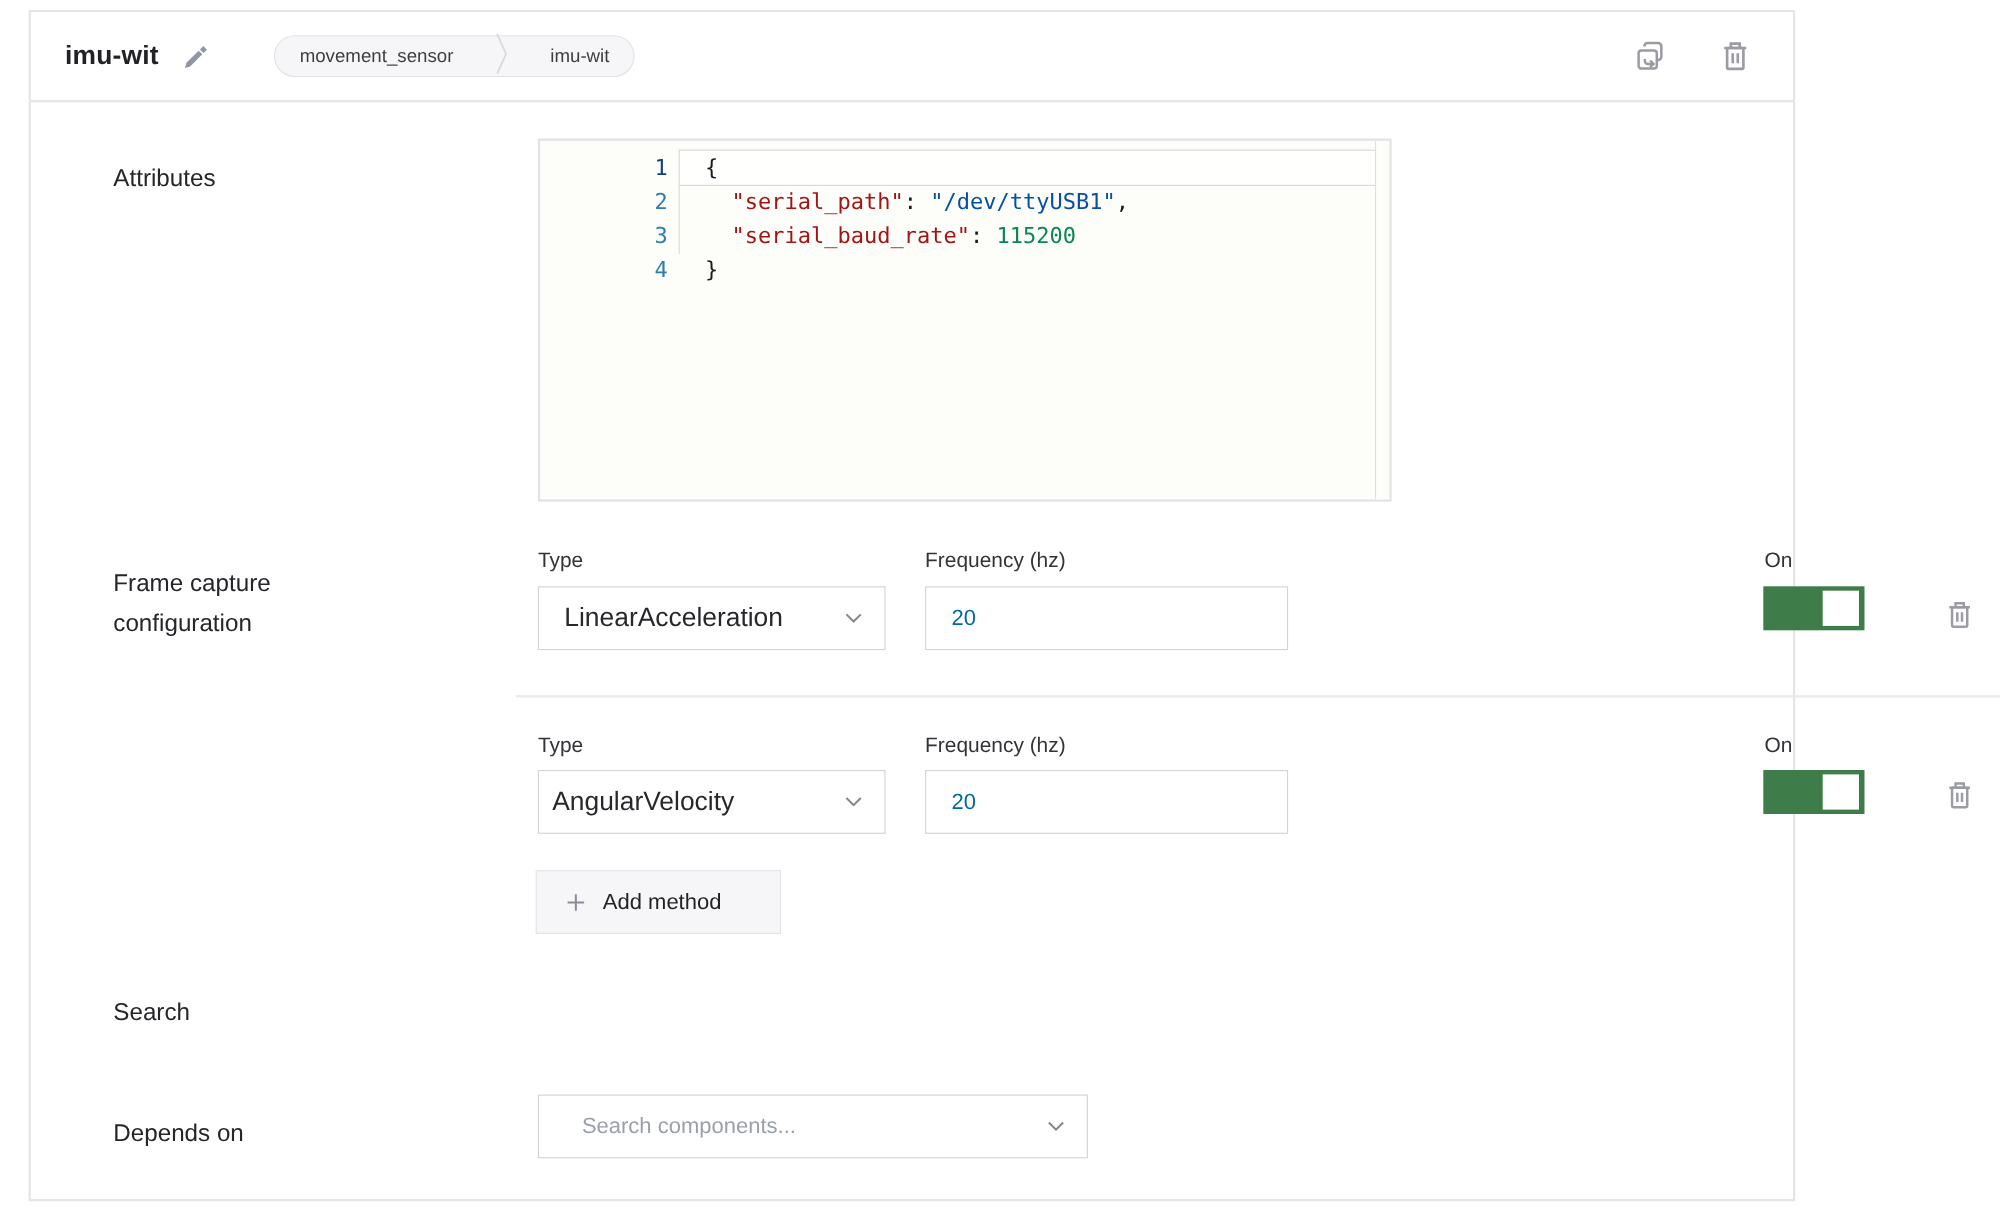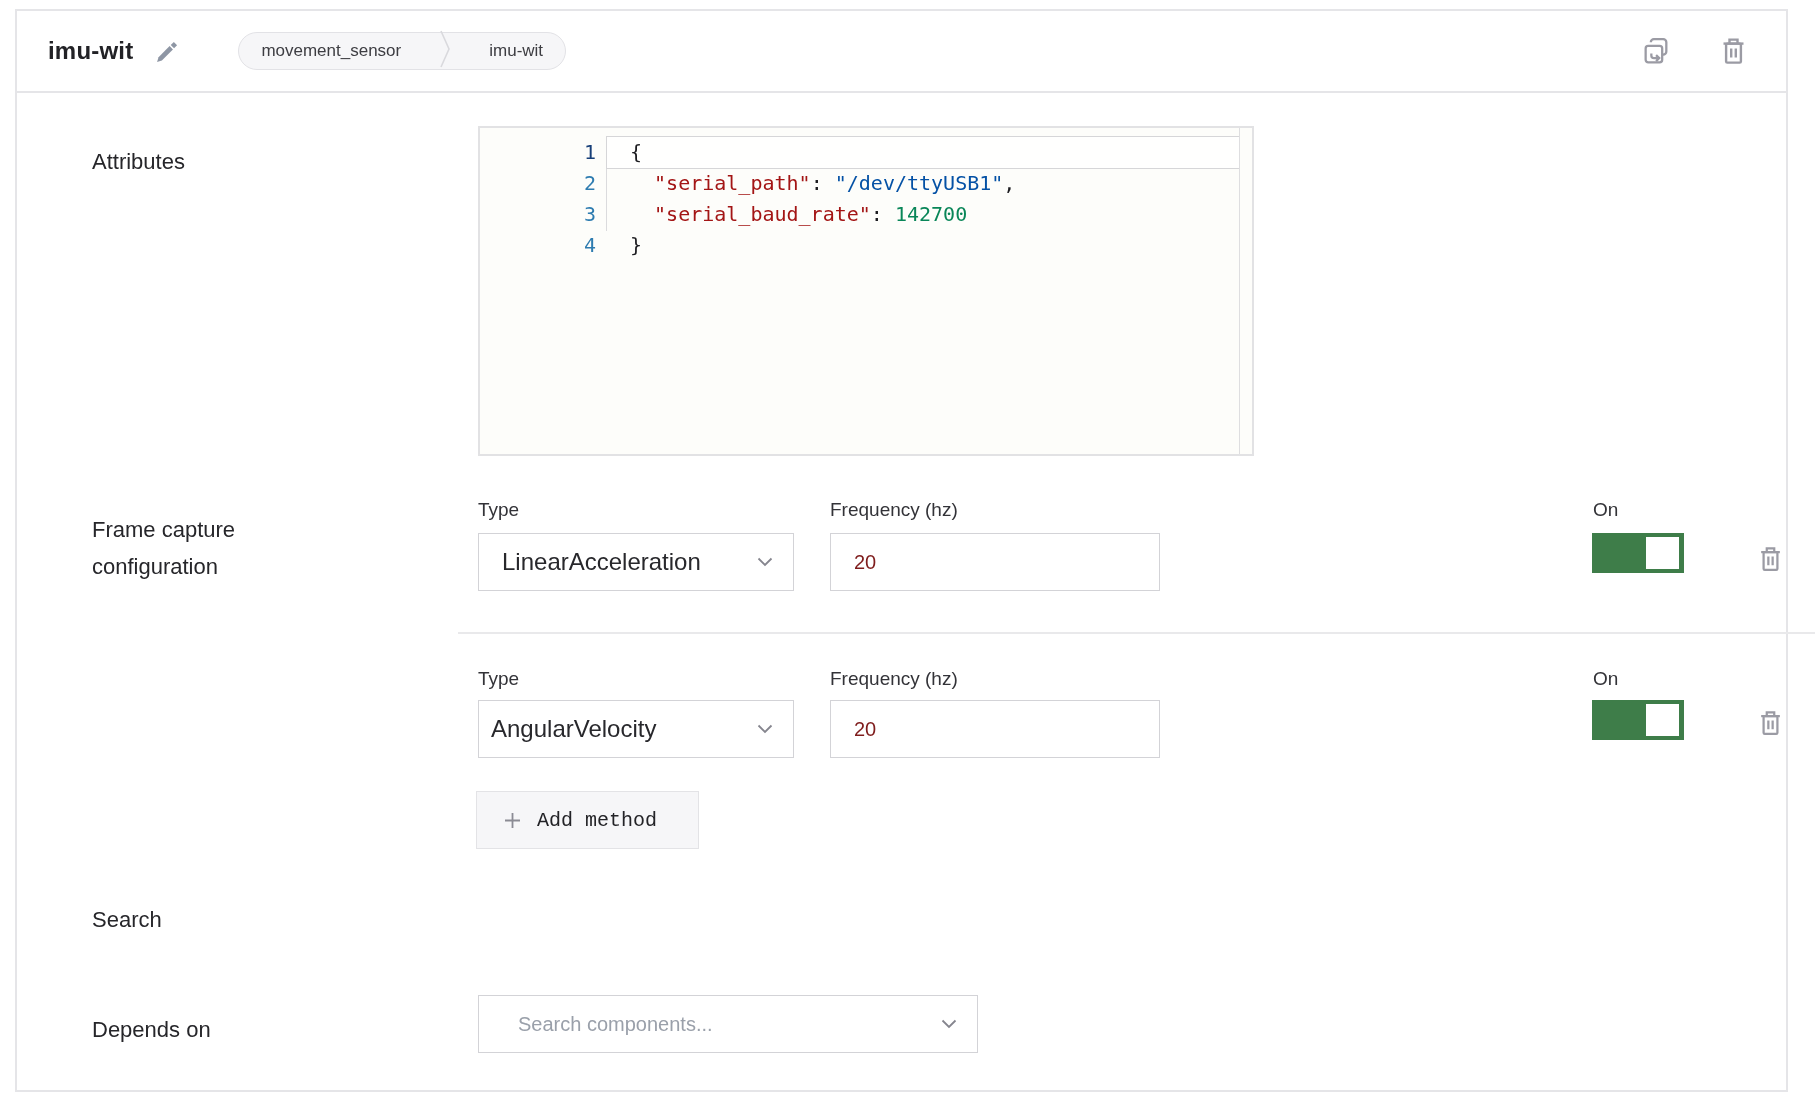--- a/index.html
+++ b/index.html
@@ -14,21 +14,21 @@
     --code-line-number: #2E7CB0;
     --code-line-number-active: #173F78;
   }
   * { margin:0; padding:0; box-sizing:border-box; }
   html,body { background:#fff; }
   .page {
     position:relative; width:1818px; height:1114px; background:#fff; overflow:hidden;
     font-family:"Liberation Sans", sans-serif; color:#26262a;
   }
   .card {
-    position:absolute; left:15px; top:9px; width:1773px; height:1083px;
+    position:absolute; left:26px; top:9px; width:1606px; height:1083px;
     background:#fff; border:2px solid var(--card-border);
   }
   
   .card-header {
     position:relative; height:82px; border-bottom:2px solid var(--card-border);
     display:flex; align-items:center; padding-left:31px;
   }
   .title { font-size:24px; font-weight:700; color:#222226; letter-spacing:.2px; }
   .icon-btn { background:none; border:none; cursor:pointer; display:flex; align-items:center; justify-content:center; padding:0; }
   .pencil-btn { margin-left:22px; }
@@ -81,40 +81,40 @@
   .select {
     position:absolute; height:58px; width:316px; background:#fff;
     border:1px solid var(--input-border); display:flex; align-items:center;
     padding:0 20px 0 23px; font-size:24px; color:#28282c; cursor:pointer;
   }
   .select .sel-text { flex:1; }
   .sel-1 { left:417px; top:440px; }
   .sel-2 { left:417px; top:607px;padding-left:12px; }
   .text-input {
     position:absolute; height:58px; width:330px; background:#fff;
-    border:1px solid var(--input-border); padding:0 23px; font-size:20px; color:#7f1d1d;
+    border:1px solid var(--input-border); padding:0 23px; font-size:20px; color:#0369a1;
     font-family:"Liberation Sans", sans-serif;
   }
   .freq-1 { left:769px; top:440px; }
   .freq-2 { left:769px; top:607px; }
   .toggle {
     position:absolute; width:92px; height:40px; background:#c9c9ce; cursor:pointer;
   }
   .toggle.on { background:var(--toggle-on); }
   .toggle .knob { position:absolute; top:4px; right:5px; width:33px; height:32px; background:#fff; }
   .tog-1 { left:1531px; top:440px; }
   .tog-2 { left:1531px; top:607px; }
   .trash-btn { position:absolute; background:none; border:none; cursor:pointer; padding:0; }
   .trash-1 { left:1697px; top:452px; }
   .trash-2 { left:1697px; top:616px; }
   .divider { position:absolute; left:397px; top:539px; width:1357px; height:2px; background:#e9e9eb; }
   .add-btn {
     position:absolute; height:58px; background:#f6f6f8; border:1.5px solid #e3e3e6;
     display:flex; align-items:center; padding:0 27px; gap:16px; cursor:pointer;
-    font-family:Liberation Mono, monospace; font-size:20px; color:#232327;
+    font-family:Liberation Sans, sans-serif; font-size:20px; color:#232327;
   }
   .add-method-btn { left:415px; top:698px; width:223px; }
   .add-frame-btn { left:417px; top:792px; width:205px; }
   
   .search-select {
     position:absolute; left:417px; top:902px; width:500px; height:58px;
     background:#fff; border:1px solid var(--input-border);
     display:flex; align-items:center; padding:0 20px 0 16px; cursor:pointer;
   }
   .search-select input {
@@ -185,21 +185,21 @@
         <div class="ed-activebox"></div>
         <div class="ed-indent"></div>
 
         <div class="ln ln1 active">1</div>
         <div class="ln ln2">2</div>
         <div class="ln ln3">3</div>
         <div class="ln ln4">4</div>
 
         <div class="code-line cl1"><span class="tk-plain">{</span></div>
         <div class="code-line cl2"><span class="tk-key">  "serial_path"</span><span class="tk-plain">: </span><span class="tk-string">"/dev/ttyUSB1"</span><span class="tk-plain">,</span></div>
-        <div class="code-line cl3"><span class="tk-key">  "serial_baud_rate"</span><span class="tk-plain">: </span><span class="tk-number">142700</span></div>
+        <div class="code-line cl3"><span class="tk-key">  "serial_baud_rate"</span><span class="tk-plain">: </span><span class="tk-number">115200</span></div>
         <div class="code-line cl4"><span class="tk-plain">}</span></div>
 
         <div class="ed-scrollbar"></div>
       </div>
 
       <div class="row-label dc-label">Frame capture configuration</div>
 
       <div class="field-label lbl-type-1">Type</div>
       <div class="select sel-1">
         <span class="sel-text">LinearAcceleration</span>

